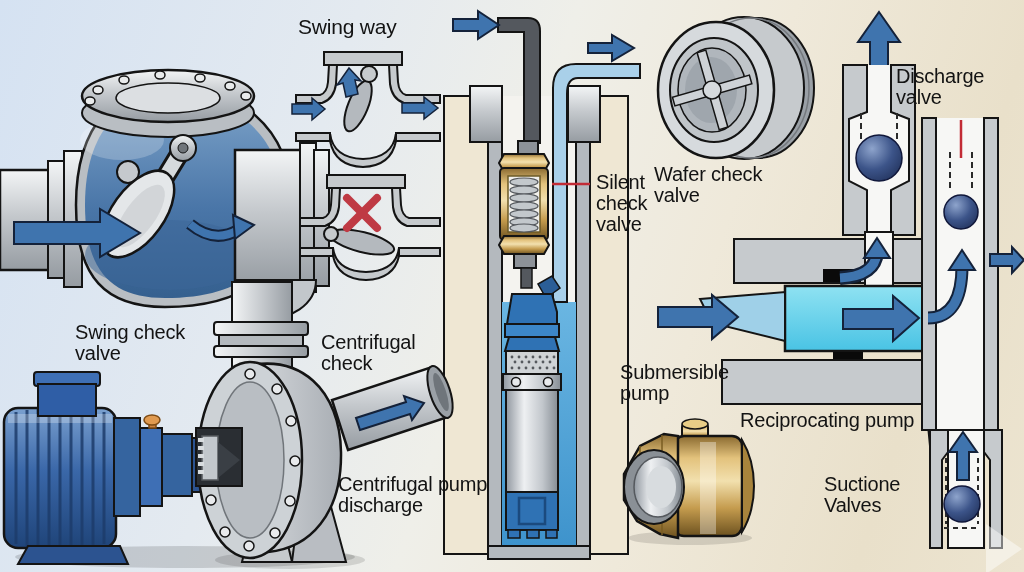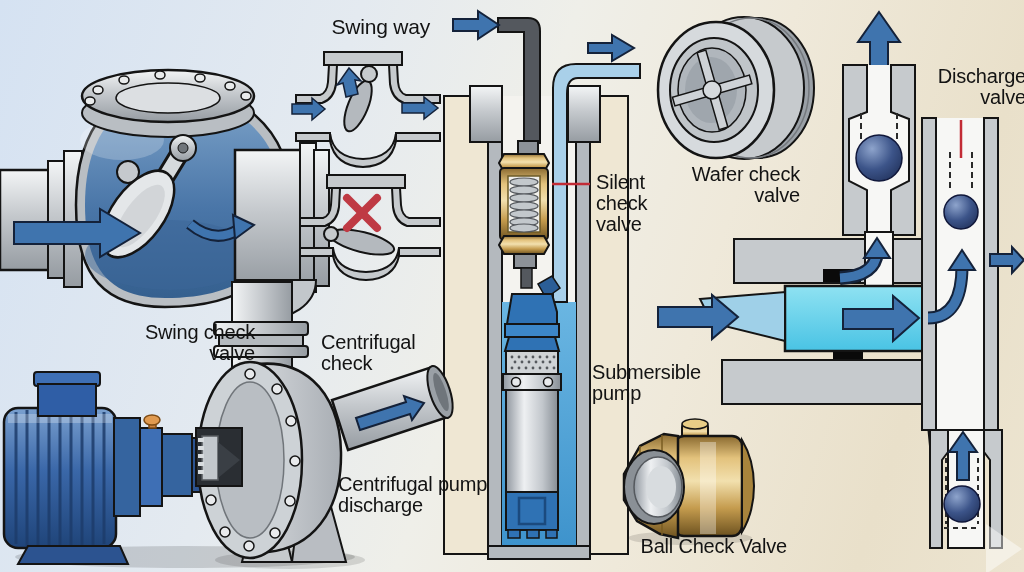--- a/index.html
+++ b/index.html
@@ -6,21 +6,21 @@
   .stage{
     position:relative;width:1024px;height:572px;overflow:hidden;
     font-family:"Liberation Sans", sans-serif;
     background:linear-gradient(108deg,#d5e2f2 0%,#e4eaf0 30%,#efefe9 48%,#efe9da 66%,#e9e0ca 86%,#ece4d0 100%);
   }
   .stage svg{position:absolute;left:0;top:0;}
   .lbl{
     position:absolute;color:#131313;font-size:20px;line-height:21px;
     white-space:pre-line;letter-spacing:-0.2px;z-index:5;font-weight:500;
   }
-  .lbl.c{text-align:right;}
+  .lbl.c{text-align:left;}
   .lbl.l{text-align:left;}
 </style>
 </head>
 <body>
 
 <div class="stage">
 
 <svg width="1024" height="572" viewBox="0 0 1024 572">
   <defs>
     <linearGradient id="pipeV" x1="0" y1="0" x2="0" y2="1">
@@ -389,21 +389,23 @@
 <div class="lbl c" style="left:298px;top:16px;width:132px;font-size:21px;">Swing way</div>
 <div class="lbl c" style="left:75px;top:291px;width:180px;margin-top:31px;">Swing check
 valve</div>
 <div class="lbl l" style="left:321px;top:332px;width:130px;">Centrifugal
 check</div>
 <div class="lbl l" style="left:338px;top:474px;width:165px;">Centrifugal pump
 discharge</div>
 <div class="lbl l" style="left:596px;top:172px;width:80px;">Silent
 check
 valve</div>
-<div class="lbl l" style="left:592px;top:362px;width:106px;">Submersible
+<div class="lbl l" style="left:620px;top:362px;width:106px;">Submersible
 pump</div>
 <div class="lbl c" style="left:654px;top:164px;width:146px;">Wafer check
 valve</div>
 <div class="lbl c" style="left:896px;top:66px;width:130px;">Discharge
 valve</div>
-<div class="lbl c" style="left:612px;top:536px;width:175px;">Ball Check Valve</div>
+<div class="lbl c" style="left:740px;top:410px;width:205px;">Reciprocating pump</div>
+<div class="lbl c" style="left:824px;top:474px;width:122px;">Suctione
+Valves</div>
 
 </div>
 
 </body></html>

